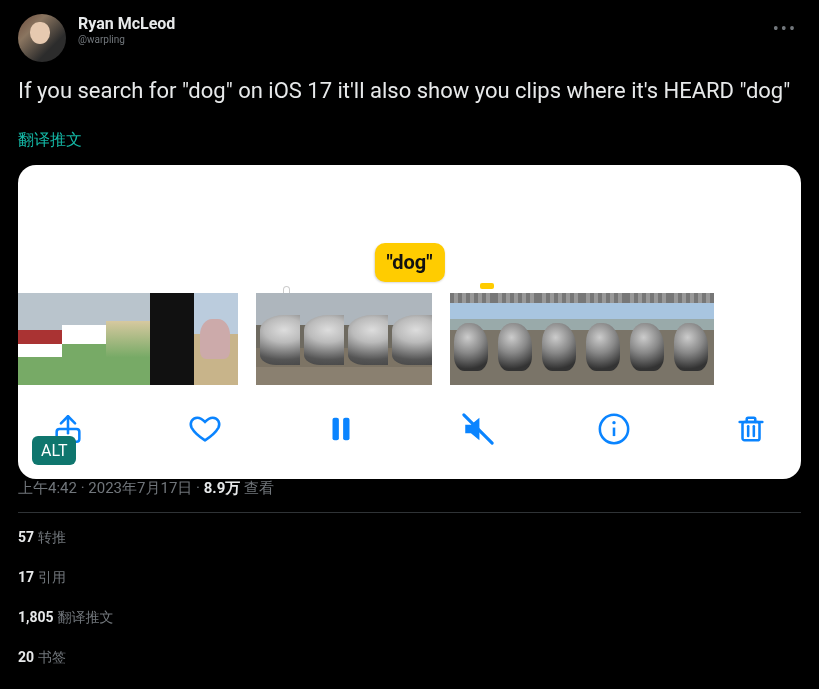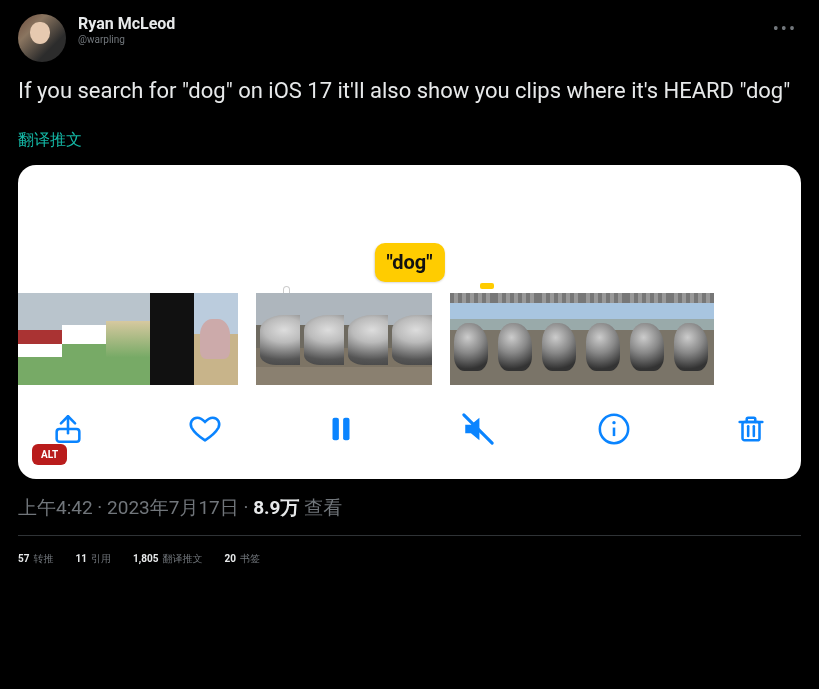--- a/index.html
+++ b/index.html
@@ -60,27 +60,27 @@
   .clip3 .frame{ background: linear-gradient(#a8c5e0 28%, #9aa 28%, #9aa 40%, #7a7468 40%);}
   .clip3 .frame::before{content:"";position:absolute;left:0;right:0;top:0;height:10px;background:repeating-linear-gradient(90deg,#777 0 4px,#999 4px 8px);}
   .clip3 .frame::after{content:"";position:absolute;left:4px;top:30px;width:34px;height:48px;background:radial-gradient(circle at 40% 30%, #ccc 0%, #888 40%, #333 80%);border-radius:40% 50% 30% 30%;}
   .toolbar{
     display:flex; justify-content:space-between; align-items:center;
     padding:24px 30px 30px 30px;
   }
   .tb-btn{ color:#0a84ff; cursor:pointer; display:flex; align-items:center; justify-content:center; width:40px; height:40px;}
   .tb-btn svg{ width:34px; height:34px; }
   .alt-badge{
-    position:absolute; left:14px; bottom:14px; background:#b91c1c; color:#fff;
-    font-weight:700; font-size:10px; padding:5px 9px; border-radius:6px;
+    position:absolute; left:14px; bottom:14px; background:#0f766e; color:#fff;
+    font-weight:400; font-size:16px; padding:5px 9px; border-radius:6px;
   }
-  .meta{ margin-top:16px; color:#71767b; font-size:19px; }
+  .meta{ color:#71767b; font-size:15px; }
   .meta .views-num{ color:#e7e9ea; font-weight:700; }
   .divider{ border-top:1px solid #2f3336; margin-top:14px; }
-  .stats{ display:flex; gap:22px; padding-top:16px; font-size:10px; color:#71767b;}
+  .stats{ display:flex; gap:22px; padding-top:16px; font-size:14px; color:#71767b;flex-direction:column;}
   .stats .num{ color:#e7e9ea; font-weight:700; margin-right:4px;}
   .stat{ cursor:pointer; }
 </style>
 </head>
 <body>
 
 <div class="tweet">
 
   <div class="header">
     <div class="avatar"></div>
@@ -173,18 +173,18 @@
   </div>
 
   <div class="meta">
     <span>上午4:42</span><span> · </span><span>2023年7月17日</span><span> · </span><span class="views-num">8.9万</span><span> 查看</span>
   </div>
 
   <div class="divider"></div>
 
   <div class="stats">
     <span class="stat"><span class="num">57</span><span>转推</span></span>
-    <span class="stat"><span class="num">11</span><span>引用</span></span>
+    <span class="stat"><span class="num">17</span><span>引用</span></span>
     <span class="stat"><span class="num">1,805</span><span>翻译推文</span></span>
     <span class="stat"><span class="num">20</span><span>书签</span></span>
   </div>
 
 </div>
 
 </body></html>

